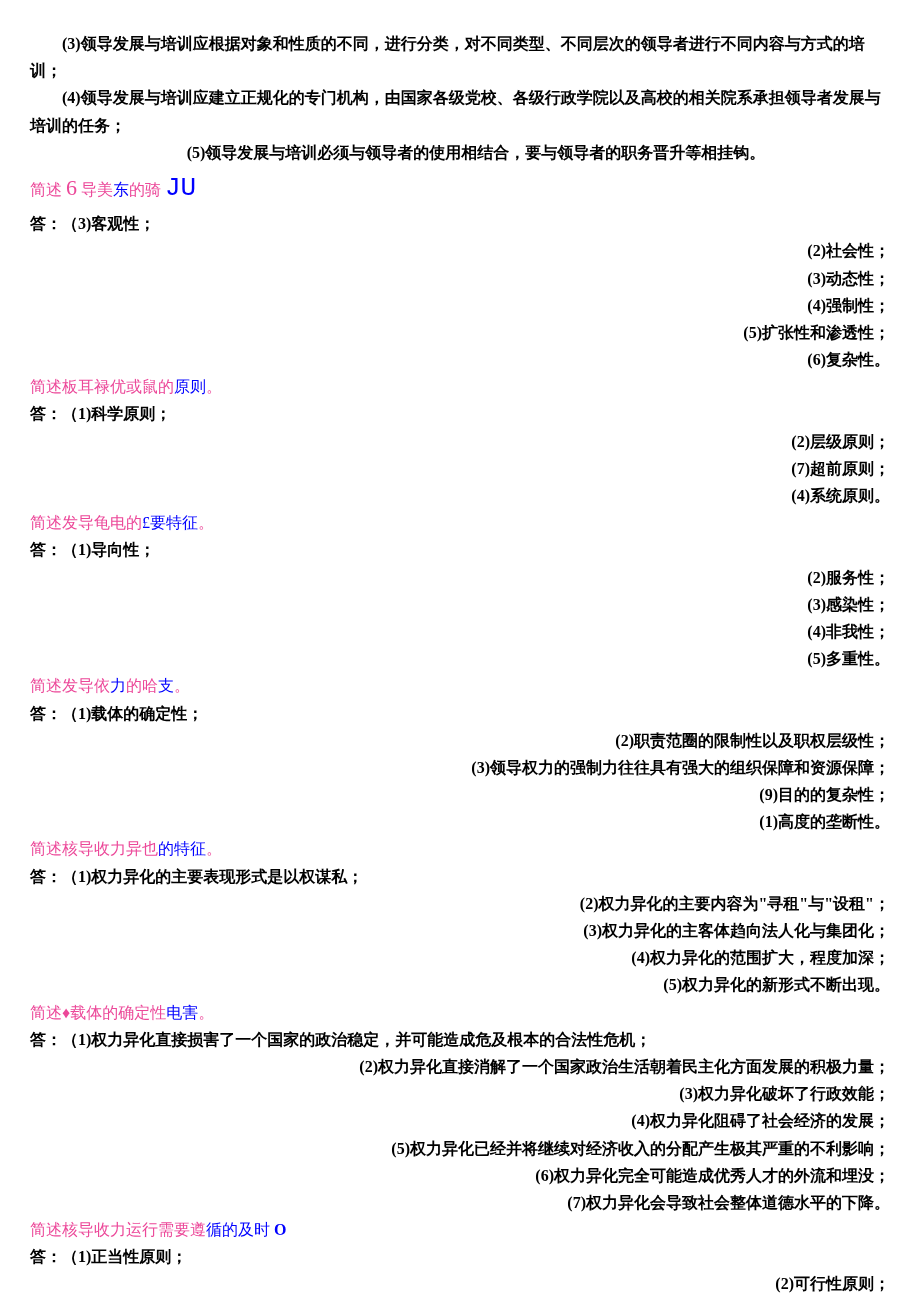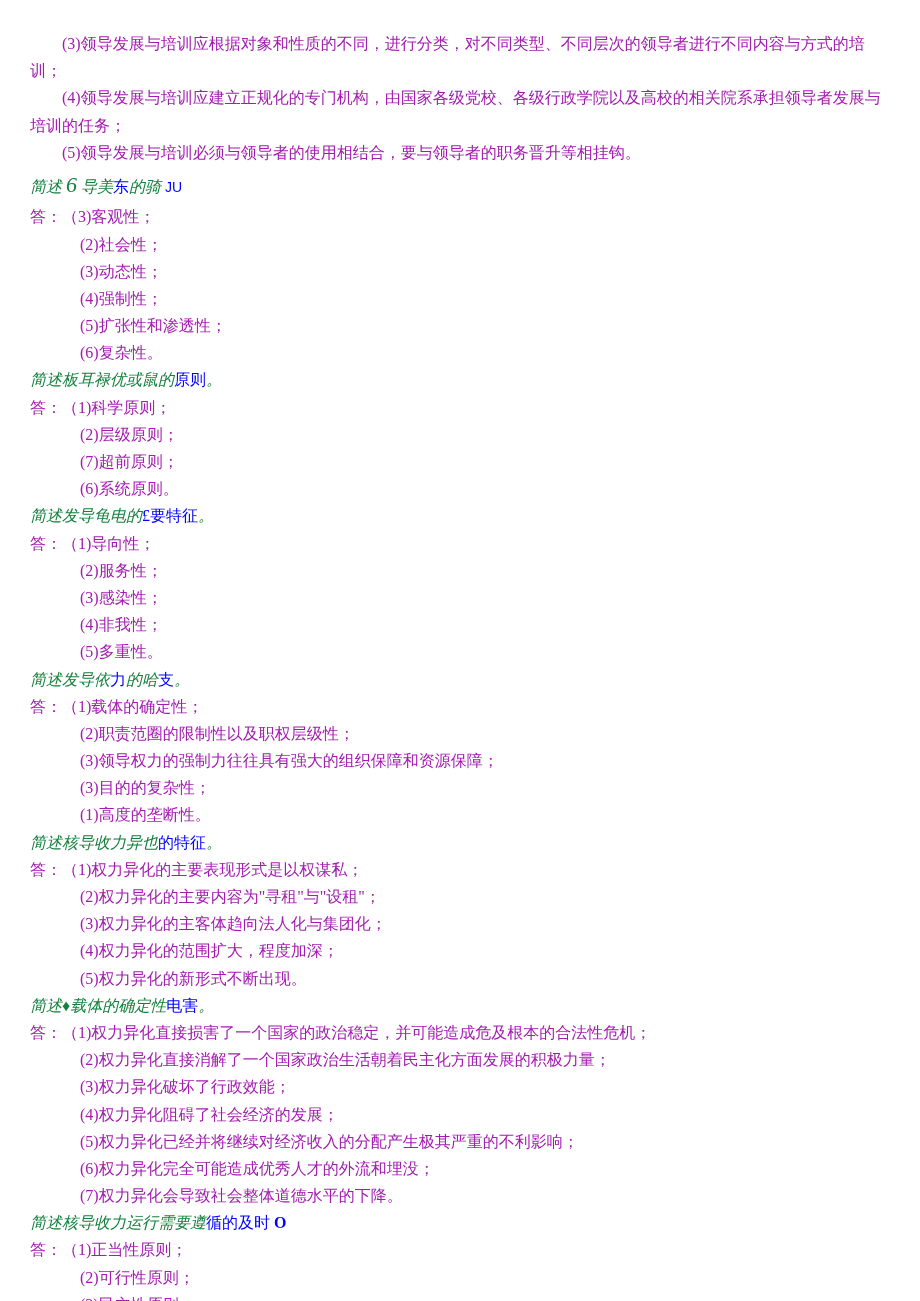--- a/index.html
+++ b/index.html
@@ -10,89 +10,90 @@
     body {
       font-family: "SimSun", "宋体", serif;
       font-size: 16px;
       line-height: 1.7;
       background: #ffffff;
       color: #000000;
       padding: 30px 30px 30px 30px;
       width: 920px;
     }
     .red {
-      color: #a21caf;
+      color: #000000;
+      font-weight: bold;
     }
     .blue {
       color: #0000ff;
     }
     .black {
-      color: #15803d;
-      font-style: italic;
+      color: #ec4899;
     }
     .indent1 {
       padding-left: 50px;
     }
     .indent2 {
       padding-left: 50px;
+      text-align: right;
     }
     .question {
       padding-left: 0;
     }
     .answer-first {
       padding-left: 0;
     }
     .big-num {
       font-size: 22px;
       font-family: "Times New Roman", serif;
     }
     .big-latin {
-      font-size: 14px;
-      font-family: Liberation Sans, sans-serif;
+      font-size: 26px;
+      font-family: Liberation Mono, monospace;
     }
     .latin {
       font-family: "Times New Roman", serif;
     }
     p {
       white-space: pre-wrap;
     }
   </style>
 </head>
 <body>
 
 <p class="red indent1" style="text-indent: 0px; padding-left: 0px;">        (3)领导发展与培训应根据对象和性质的不同，进行分类，对不同类型、不同层次的领导者进行不同内容与方式的培训；</p>
 <p class="red indent1" style="text-indent: 0; padding-left:0;">        <span>(4)领导发展与培训应建立正规化的专门机构，由国家各级党校、各级行政学院以及高校的相关院系承担领导者发展与培训的任务；</span></p>
-<p class="red indent1" style="padding-left:0;">        <span>(5)领导发展与培训必须与领导者的使用相结合，要与领导者的职务晋升等相挂钩。</span></p>
+<p class="red indent1" style="padding-left:0;text-align:center;">        <span>(5)领导发展与培训必须与领导者的使用相结合，要与领导者的职务晋升等相挂钩。</span></p>
 
 <p class="question"><span class="black">简述 </span><span class="black big-num">6</span><span class="black"> 导美</span><span class="blue">东</span><span class="black">的骑 </span><span class="blue big-latin">JU</span></p>
 <p class="red answer-first"><span>答：</span><span>（3)客观性；</span></p>
 <p class="red indent2">(2)社会性；</p>
 <p class="red indent2">(3)动态性；</p>
 <p class="red indent2">(4)强制性；</p>
 <p class="red indent2">(5)扩张性和渗透性；</p>
 <p class="red indent2">(6)复杂性。</p>
 
 <p class="question"><span class="black">简述板耳禄优或鼠的</span><span class="blue">原则</span><span class="black">。</span></p>
 <p class="red answer-first"><span>答：</span><span>（1)科学原则；</span></p>
 <p class="red indent2">(2)层级原则；</p>
 <p class="red indent2">(7)超前原则；</p>
-<p class="red indent2">(6)系统原则。</p>
+<p class="red indent2">(4)系统原则。</p>
 
 <p class="question"><span class="black">简述发导龟电的</span><span class="blue latin">£</span><span class="blue">要特征</span><span class="black">。</span></p>
 <p class="red answer-first"><span>答：</span><span>（1)导向性；</span></p>
 <p class="red indent2">(2)服务性；</p>
 <p class="red indent2">(3)感染性；</p>
 <p class="red indent2">(4)非我性；</p>
 <p class="red indent2">(5)多重性。</p>
 
 <p class="question"><span class="black">简述发导依</span><span class="blue">力</span><span class="black">的哈</span><span class="blue">支</span><span class="black">。</span></p>
 <p class="red answer-first"><span>答：</span><span>（1)载体的确定性；</span></p>
 <p class="red indent2">(2)职责范圈的限制性以及职权层级性；</p>
 <p class="red indent2">(3)领导权力的强制力往往具有强大的组织保障和资源保障；</p>
-<p class="red indent2">(3)目的的复杂性；</p>
+<p class="red indent2">(9)目的的复杂性；</p>
 <p class="red indent2">(1)高度的垄断性。</p>
 
 <p class="question"><span class="black">简述核导收力异也</span><span class="blue">的特征</span><span class="black">。</span></p>
 <p class="red answer-first"><span>答：</span><span>（1)权力异化的主要表现形式是以权谋私；</span></p>
 <p class="red indent2">(2)权力异化的主要内容为"寻租"与"设租"；</p>
 <p class="red indent2">(3)权力异化的主客体趋向法人化与集团化；</p>
 <p class="red indent2">(4)权力异化的范围扩大，程度加深；</p>
 <p class="red indent2">(5)权力异化的新形式不断出现。</p>
 
 <p class="question"><span class="black">简述♦载体的确定性</span><span class="blue">电害</span><span class="black">。</span></p>

